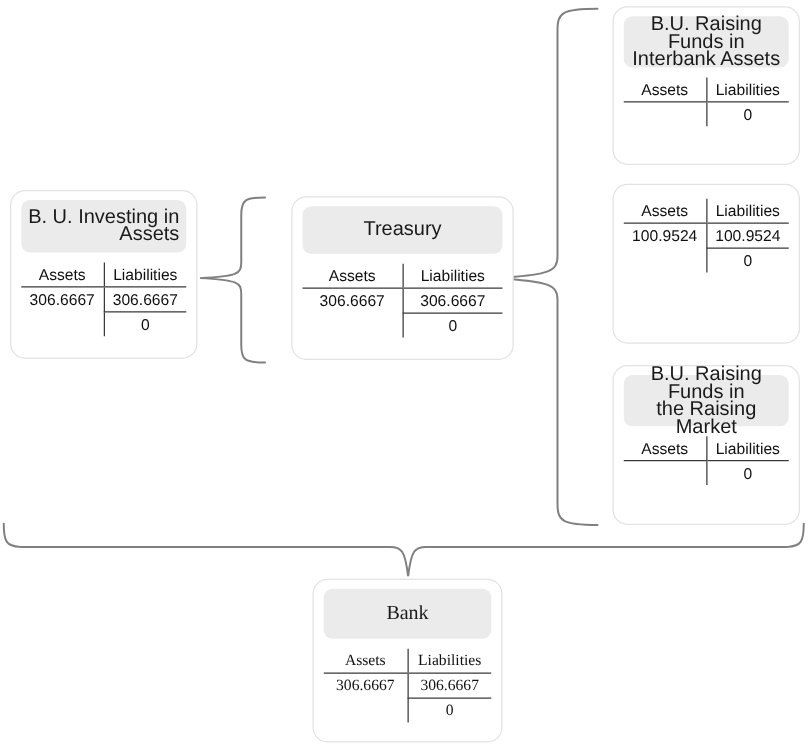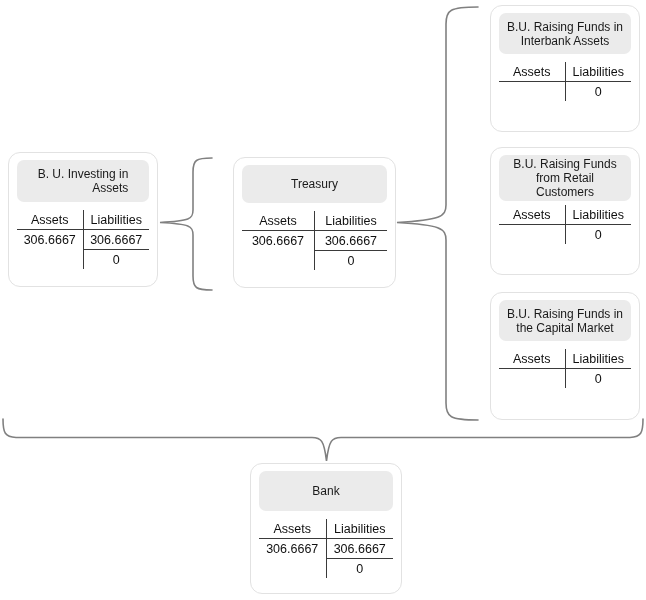--- a/index.html
+++ b/index.html
@@ -18,21 +18,21 @@
     background:#ffffff;
     border:1px solid #e2e2e2;
     border-radius:12px;
     padding:7px 8px 6px 8px;
     z-index:5;
   }
   .node-title{
     background:#ebebeb;
     border-radius:7px;
     color:#1a1a1a;
-    font-size:12px;
+    font-size:16px;
     line-height:14px;
     text-align:center;
     display:flex;
     align-items:center;
     justify-content:center;
     padding:4px 4px;
     box-sizing:border-box;
   }
   
   .taccount{
@@ -112,21 +112,21 @@
         <td class="vdiv rule-mid">306.6667</td>
       </tr>
       <tr>
         <td class="blank"></td>
         <td class="vdiv">0</td>
       </tr>
     </tbody>
       </table>
   </div>
 
-  <div class="node" style="left:233px;top:157px;width:163px;height:131px;">
+  <div class="node" style="left:233px;top:157px;width:178px;height:131px;">
     <div class="node-title" style="height:38px;">
       <span>Treasury</span>
     </div>
     <table class="taccount">
       <tbody>
           <tr>
         <td class="hdr rule-top">Assets</td>
         <td class="hdr rule-top vdiv">Liabilities</td>
       </tr>
       <tr>
@@ -156,63 +156,60 @@
       </tr>
       <tr>
         <td class="blank"></td>
         <td class="vdiv">0</td>
       </tr>
     </tbody>
       </table>
   </div>
 
   <div class="node" style="left:490px;top:147px;width:150px;height:128px;">
-    <div class="node-title" style="height:46px;">
-      <span>
-        <span>B.U. Raising Funds</span><br>
-        <span>from Retail</span><br>
-        <span>Customers</span>
-      </span>
-    </div>
     <table class="taccount" style="margin-top:4px;">
       <tbody>
           <tr>
         <td class="hdr rule-top">Assets</td>
         <td class="hdr rule-top vdiv">Liabilities</td>
+      </tr>
+      <tr>
+        <td>100.9524</td>
+        <td class="vdiv rule-mid">100.9524</td>
       </tr>
       <tr>
         <td class="blank"></td>
         <td class="vdiv">0</td>
       </tr>
     </tbody>
       </table>
   </div>
 
   <div class="node" style="left:490px;top:292px;width:150px;height:128px;">
     <div class="node-title" style="height:41px;">
       <span>
         <span>B.U. Raising Funds in</span><br>
-        <span>the Capital Market</span>
+        <span>the Raising Market</span>
       </span>
     </div>
     <table class="taccount">
       <tbody>
           <tr>
         <td class="hdr rule-top">Assets</td>
         <td class="hdr rule-top vdiv">Liabilities</td>
       </tr>
       <tr>
         <td class="blank"></td>
         <td class="vdiv">0</td>
       </tr>
     </tbody>
       </table>
   </div>
 
-  <div class="node" style="left:250px;top:463px;width:152px;height:131px;">
+  <div class="node" style="left:250px;top:463px;width:152px;height:131px;font-family:Liberation Serif, serif;">
     <div class="node-title" style="height:40px;">
       <span>Bank</span>
     </div>
     <table class="taccount">
       <tbody>
           <tr>
         <td class="hdr rule-top">Assets</td>
         <td class="hdr rule-top vdiv">Liabilities</td>
       </tr>
       <tr>

